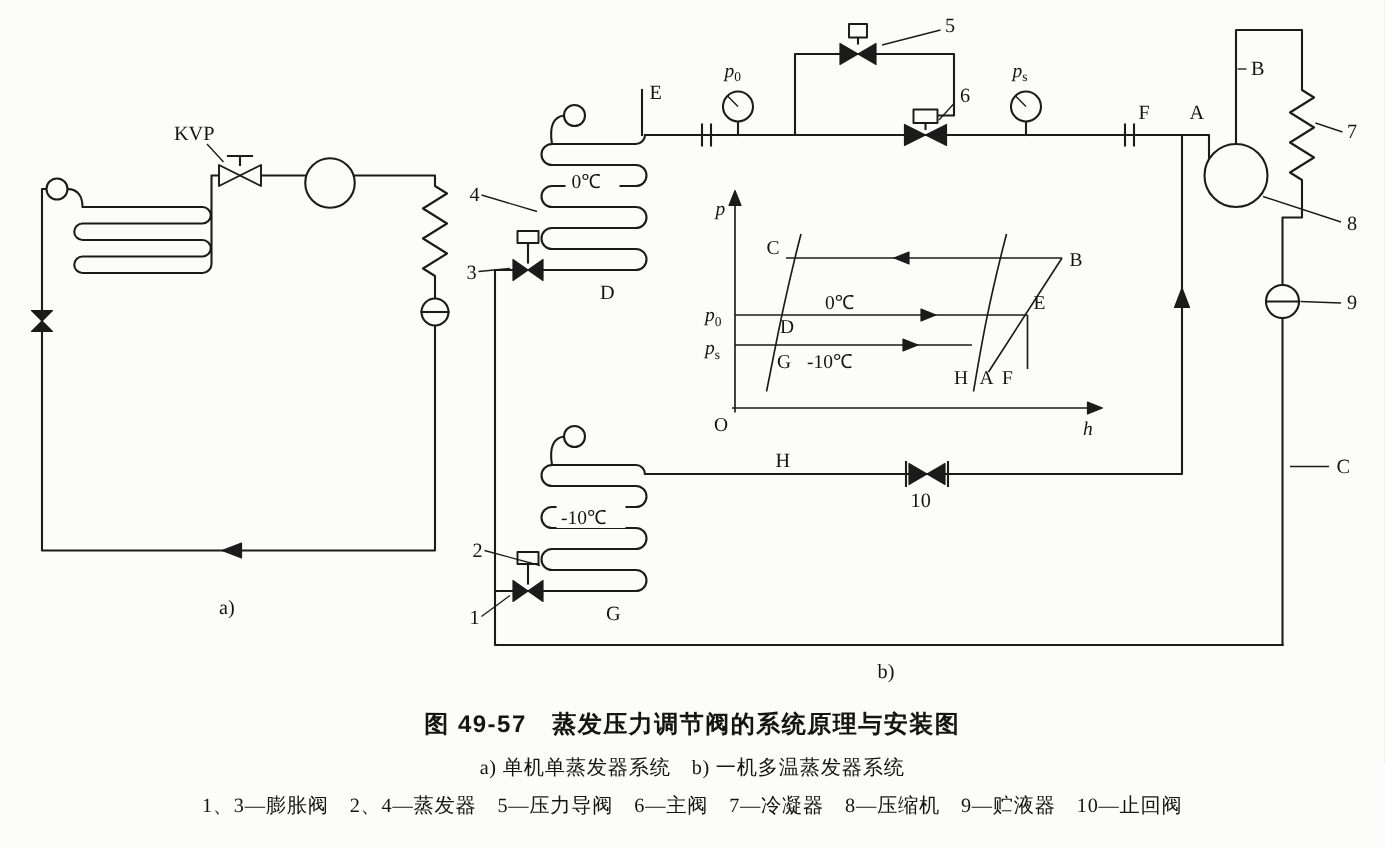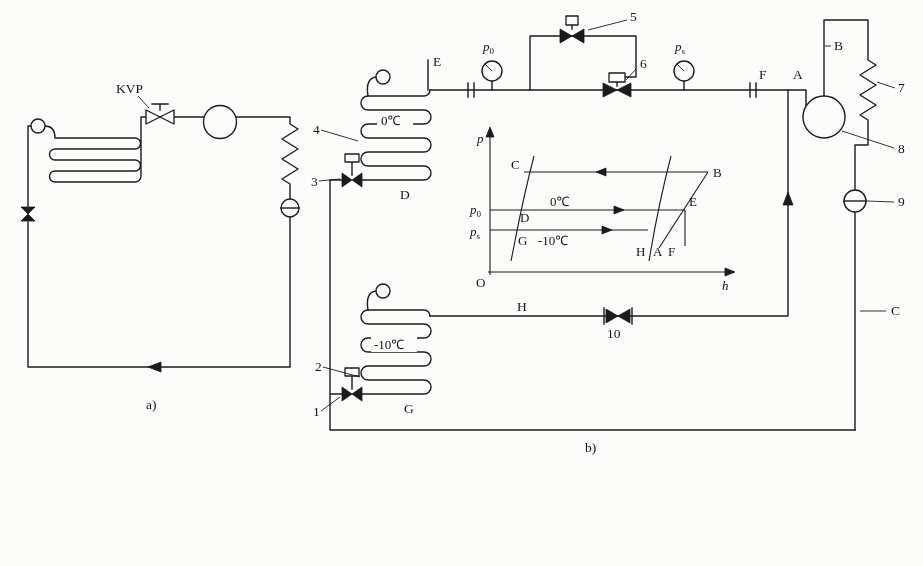--- a/index.html
+++ b/index.html
@@ -215,14 +215,19 @@
     <text x="689" y="206">E</text>
     <text x="518" y="245">G</text>
     <text x="636" y="256">H</text>
     <text x="653" y="256">A</text>
     <text x="668" y="256">F</text>
     <text x="550" y="206">0℃</text>
     <text x="538" y="245">-10℃</text>
   </g>
 </svg>
 
-
+<div class="caption">
+  <div class="cap-title">图 49-57　蒸发压力调节阀的系统原理与安装图</div>
+  <div class="cap-sub">a) 单机单蒸发器系统　b) 一机多温蒸发器系统</div>
+  <div class="cap-legend">1、3—膨胀阀　2、4—蒸发器　5—压力导阀　6—主阀　7—冷凝器　8—压缩机　9—贮液器　10—止回阀</div>
 </div>
 
+</div>
+
 </body></html>

